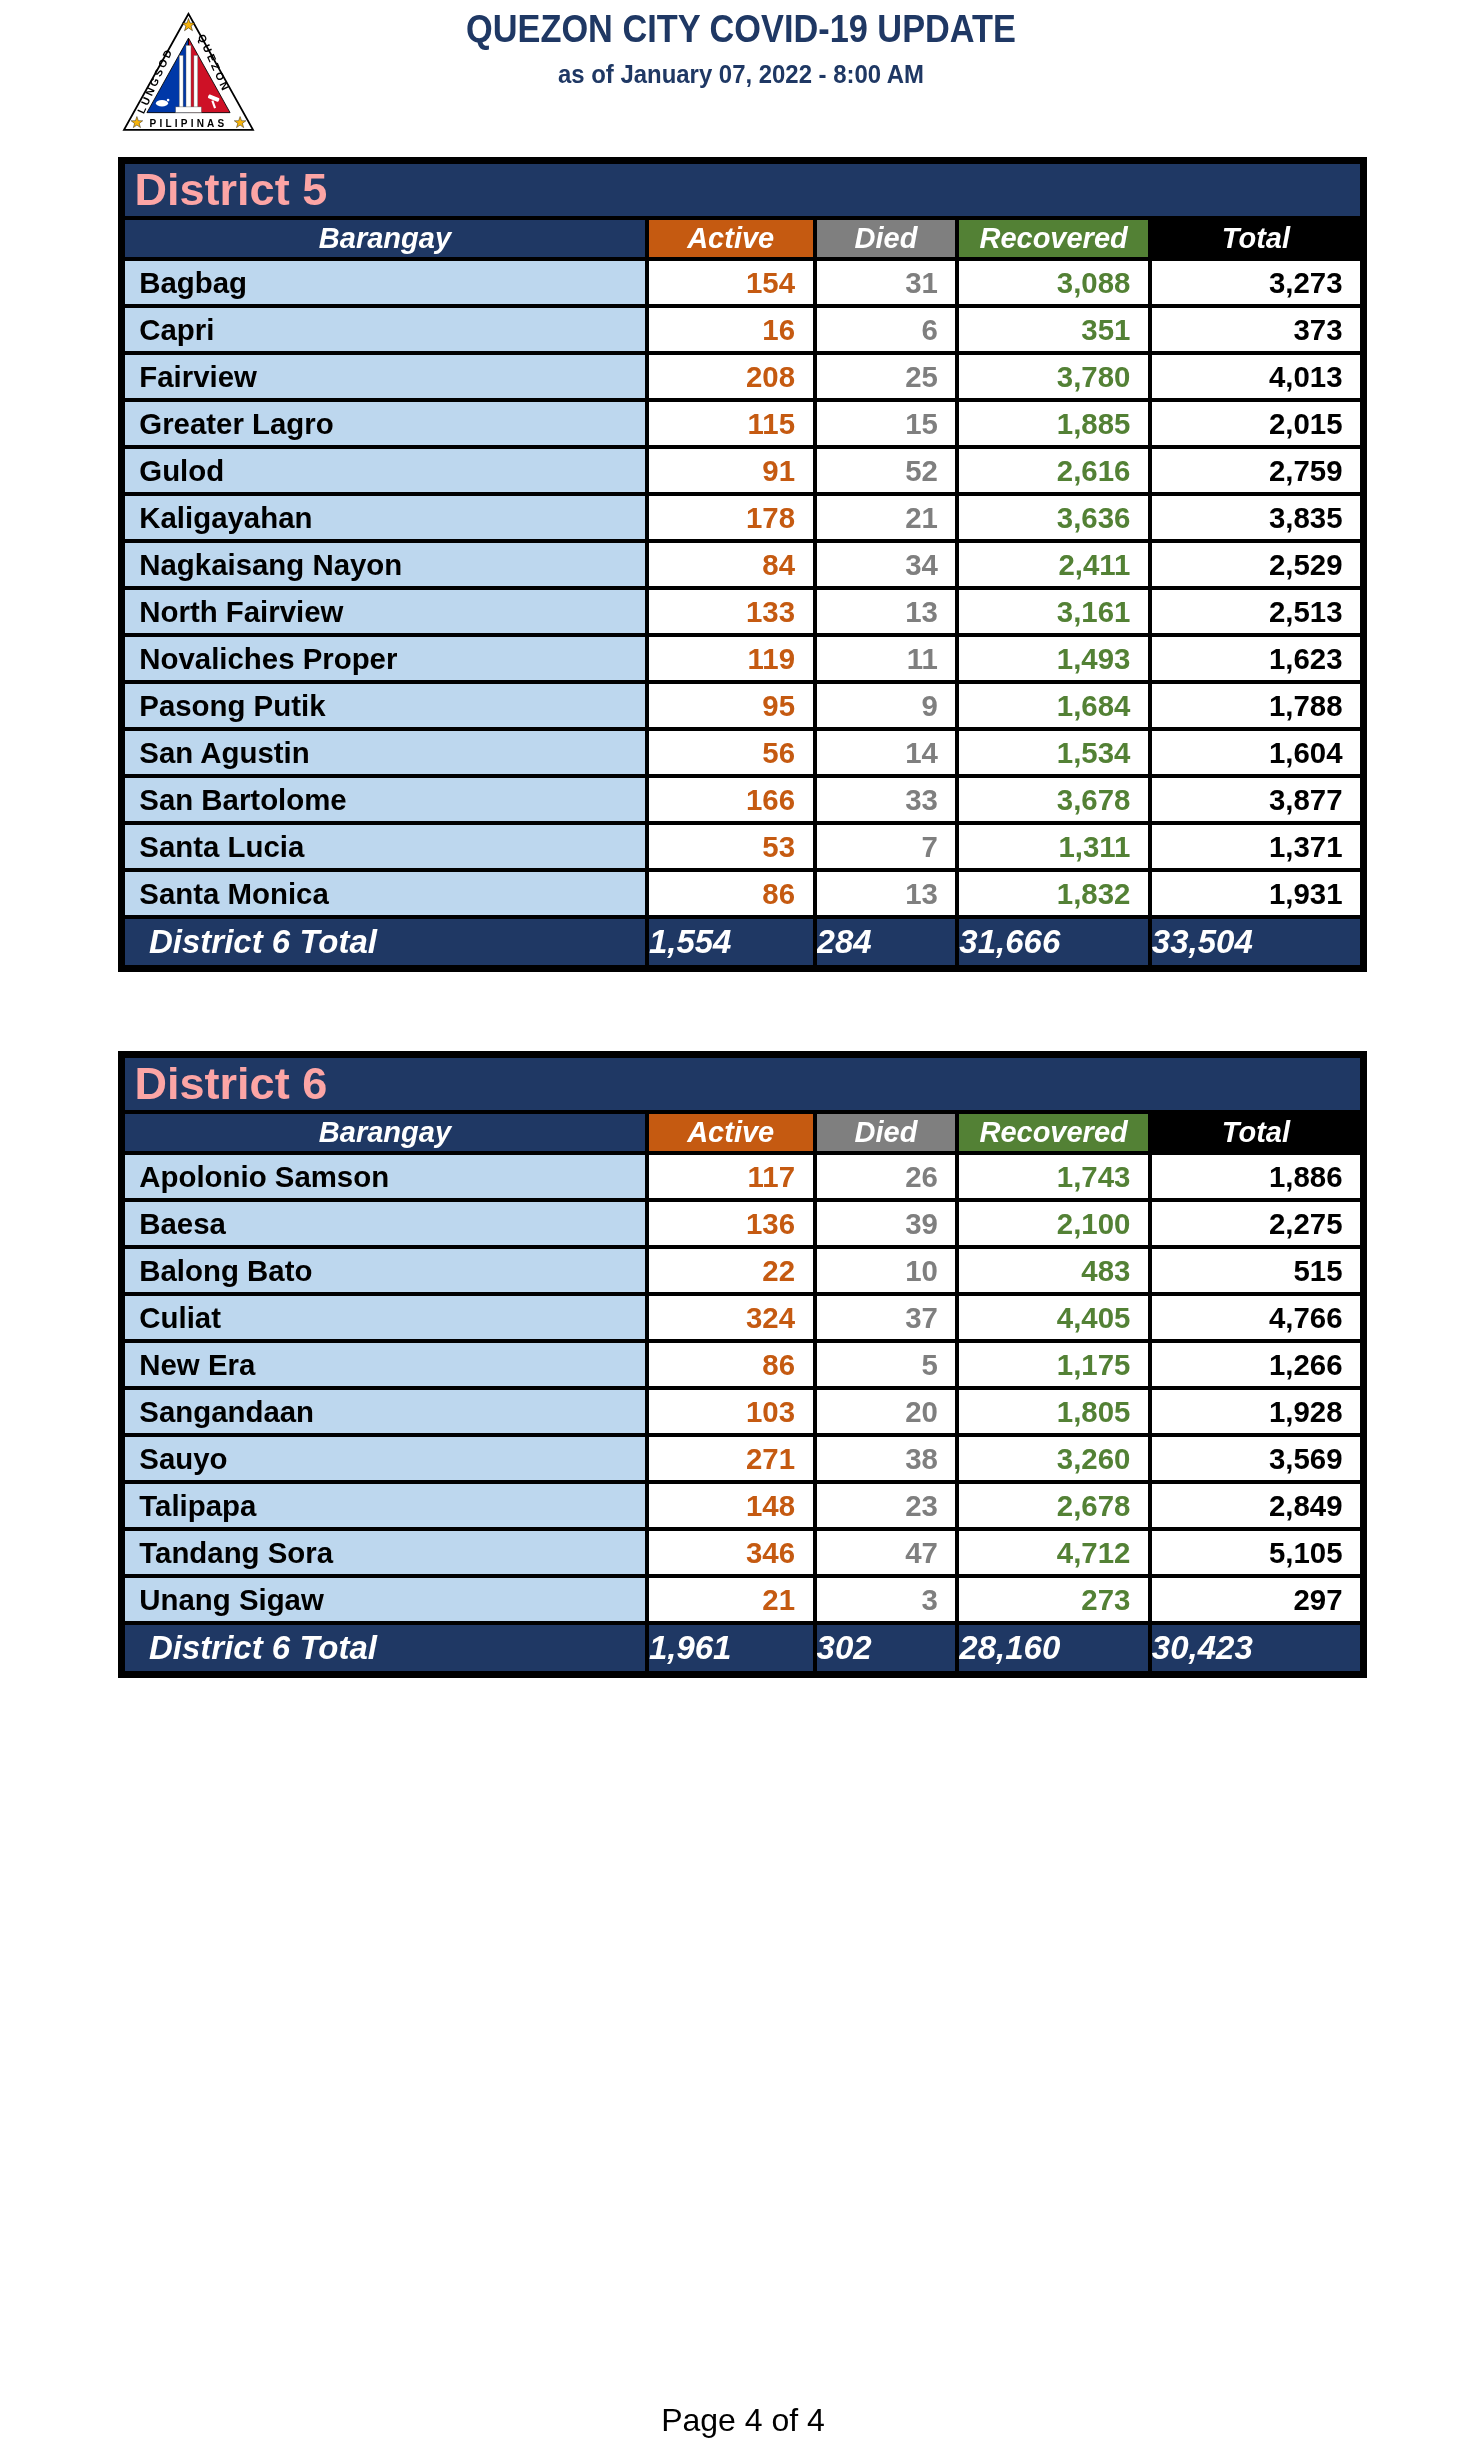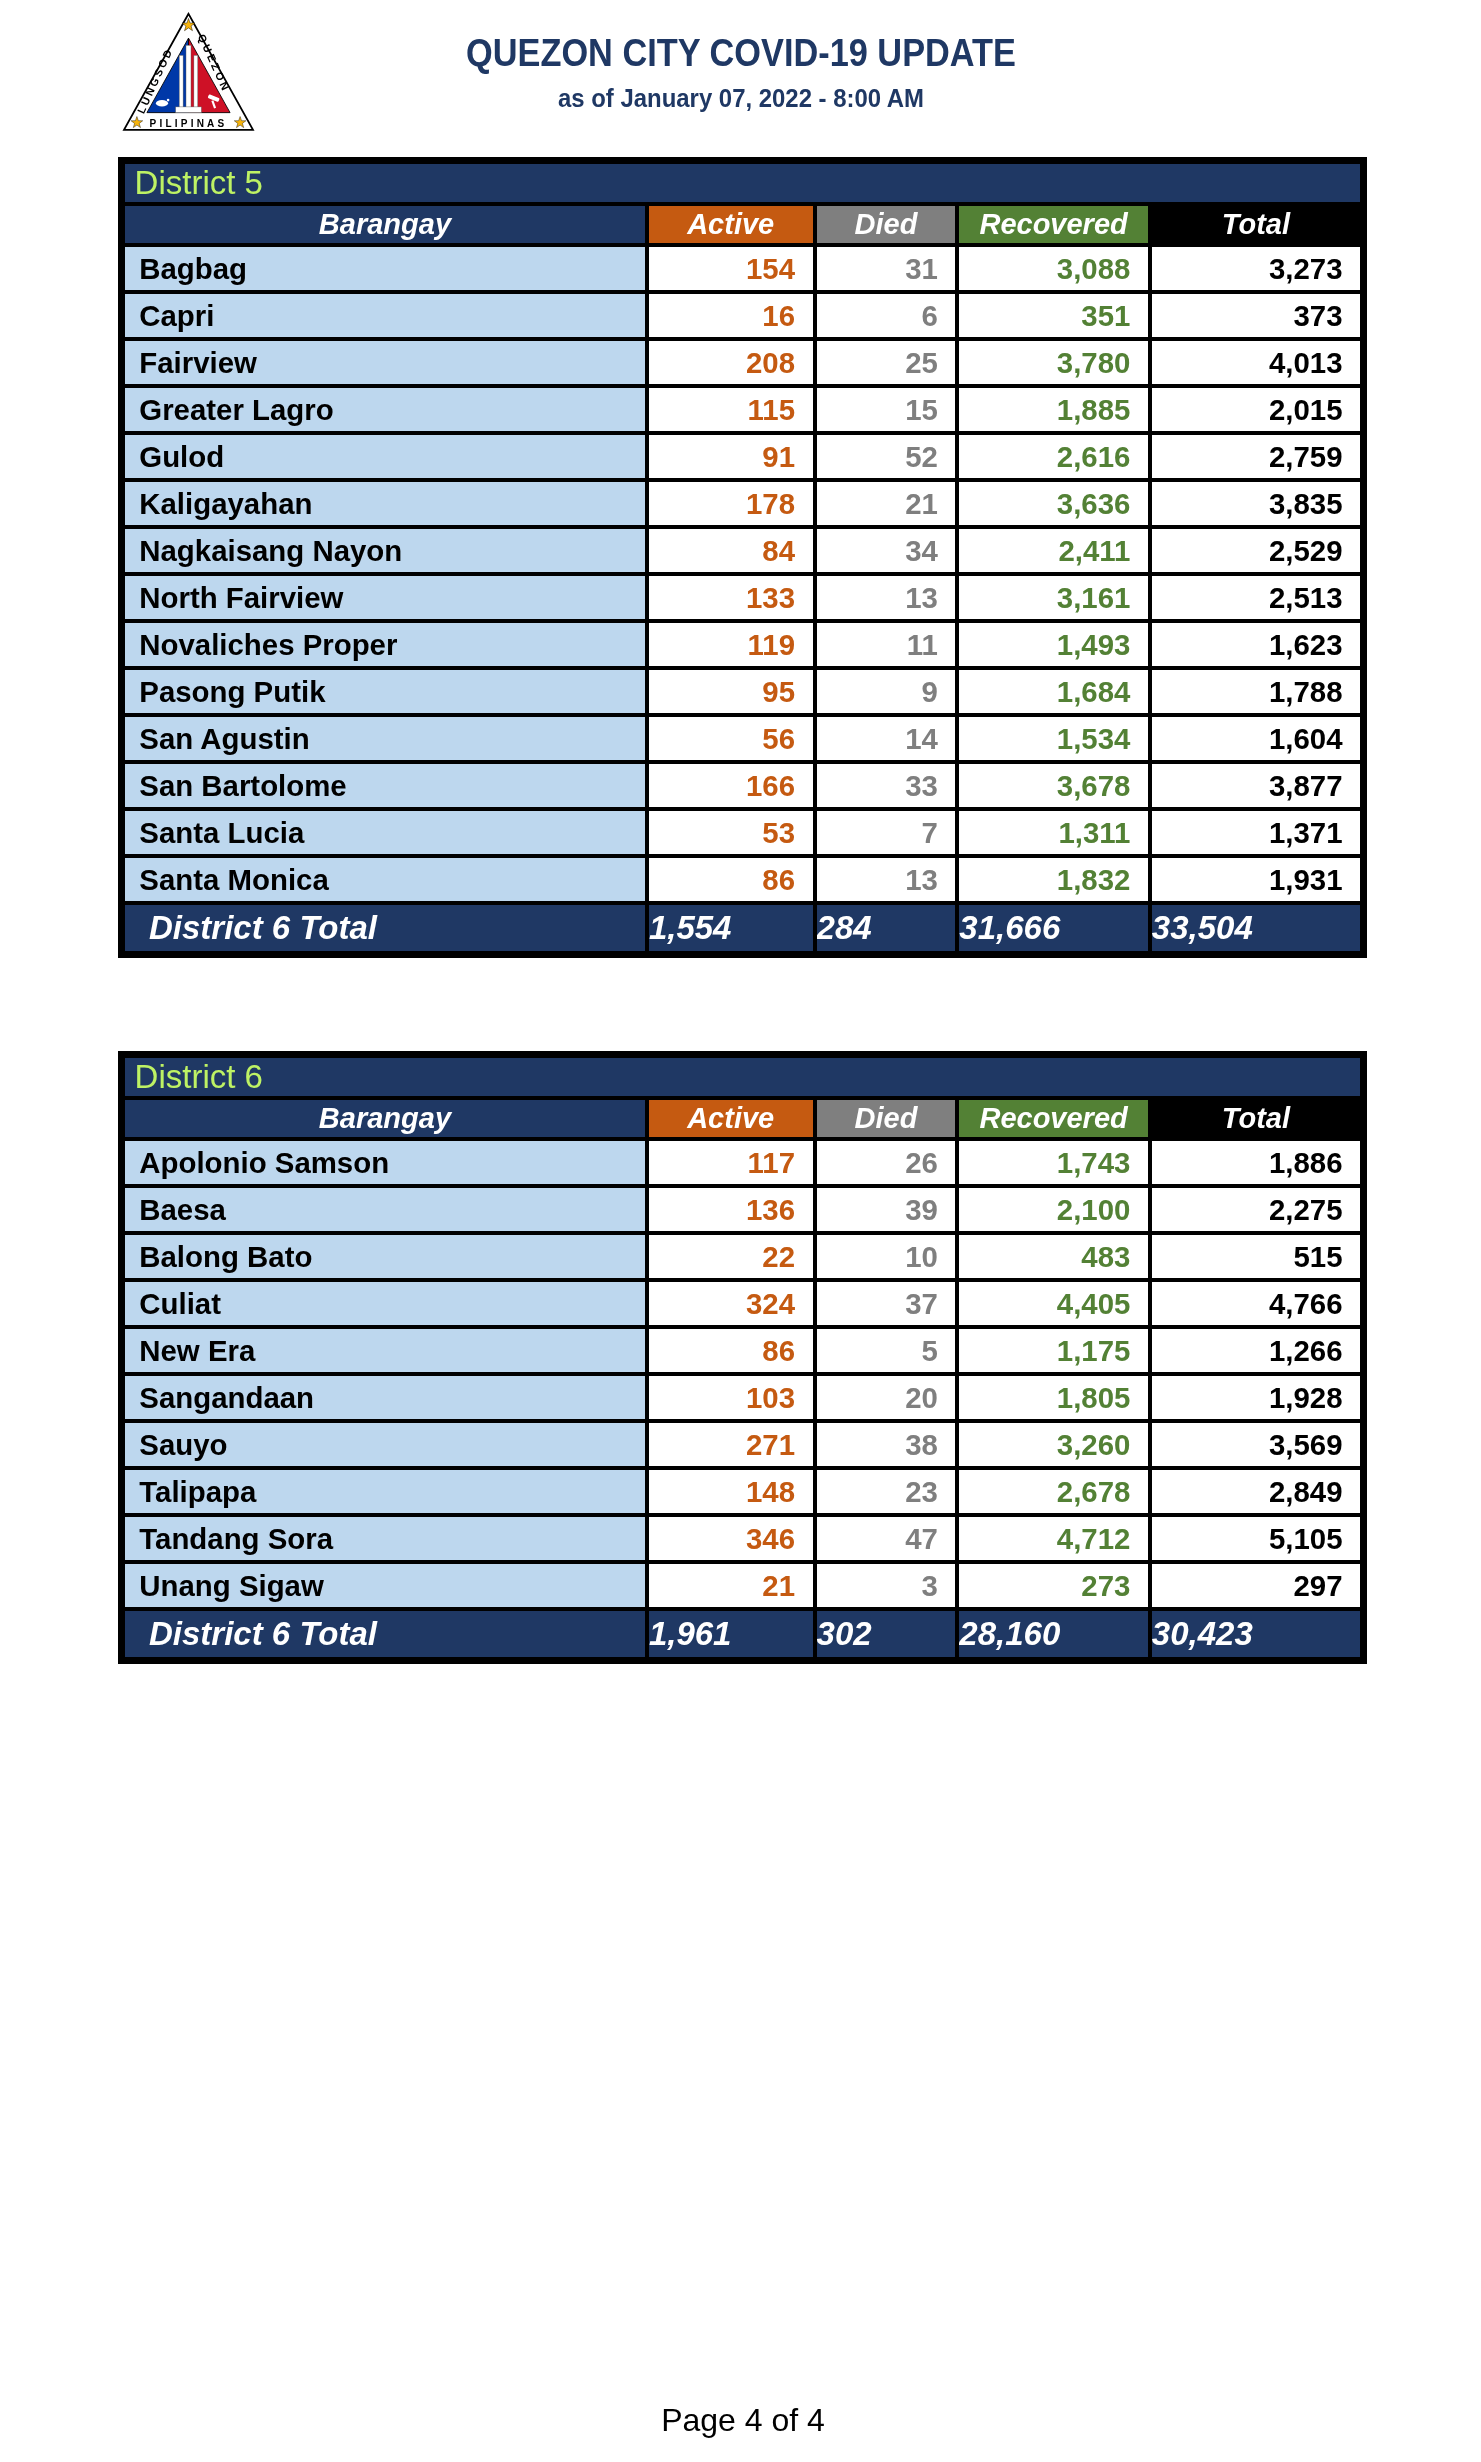--- a/index.html
+++ b/index.html
@@ -7,21 +7,21 @@
   .page {
     position:relative;
     width:1482px; height:2462px;
     background:#ffffff;
     font-family:"Liberation Sans", sans-serif;
     overflow:hidden;
   }
   
   .hdr { position:absolute; top:0; left:0; width:100%; }
   .logo { position:absolute; left:116px; top:8px; width:145px; height:129px; }
-  .title-wrap { padding-top:31px; text-align:center; color:var(--header-navy); }
+  .title-wrap { padding-top:7px; text-align:center; color:var(--header-navy); }
   .title-line {
     display:block; font-size:39px; font-weight:bold; letter-spacing:0px;
     transform:scaleX(0.88); transform-origin:50% 50%;
   }
   .subtitle-line {
     display:block; margin-top:8px; font-size:26px; font-weight:bold;
     transform:scaleX(0.92); transform-origin:50% 50%;
   }
   
   table.dist {
@@ -31,22 +31,22 @@
   }
   table.t0 { top:157px; }
   table.t1 { top:1051px; }
   col.c-name      { width:42.3%; }
   col.c-active    { width:13.5%; }
   col.c-died      { width:11.5%; }
   col.c-recovered { width:15.5%; }
   col.c-total     { width:17.2%; }
   td, th { border:4px solid #000; overflow:hidden; white-space:nowrap; }
   tr.r-district th {
-    height:40px; background:var(--header-navy); color:#bef264;
-    font-size:33px; font-weight:normal; text-align:left; padding-left:9.6px;
+    height:40px; background:var(--header-navy); color:#fca5a5;
+    font-size:45px; font-weight:bold; text-align:left; padding-left:9.6px;
   }
   tr.r-cols th {
     height:41px; color:#fff; font-size:29px; font-weight:bold; font-style:italic;
     text-align:center;
   }
   th.ch-name      { background:var(--header-navy); }
   th.ch-active    { background:var(--active-orange); }
   th.ch-died      { background:var(--died-gray); }
   th.ch-recovered { background:var(--recovered-green); }
   th.ch-total     { background:var(--total-black); }

